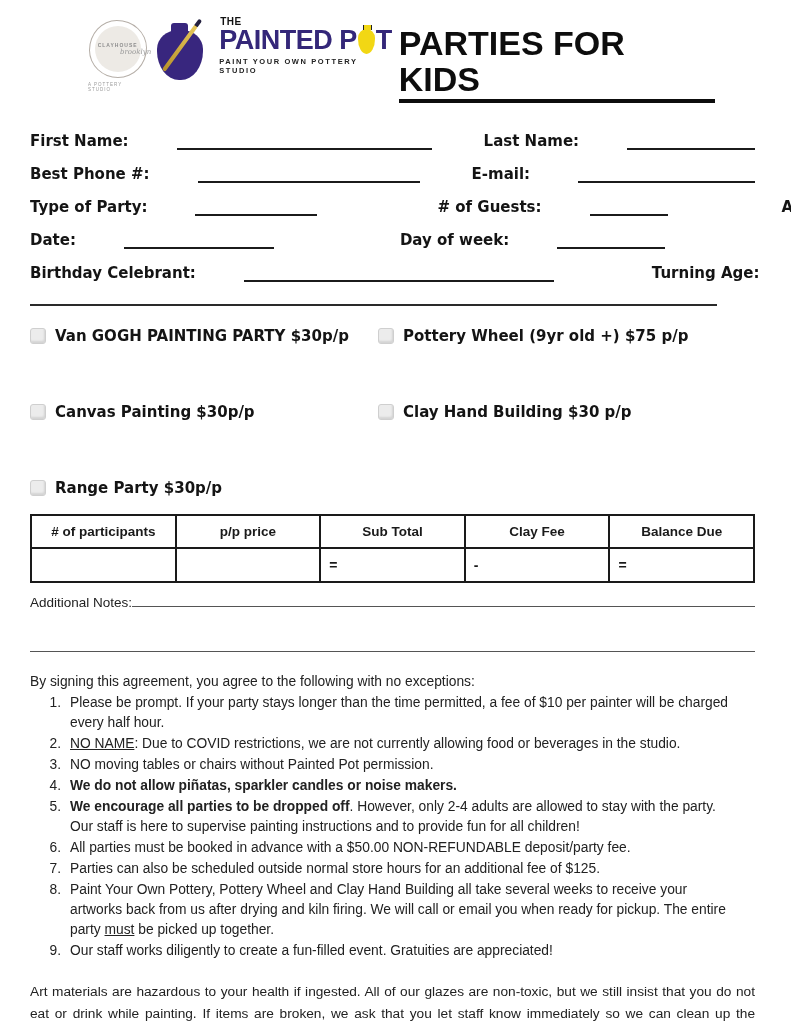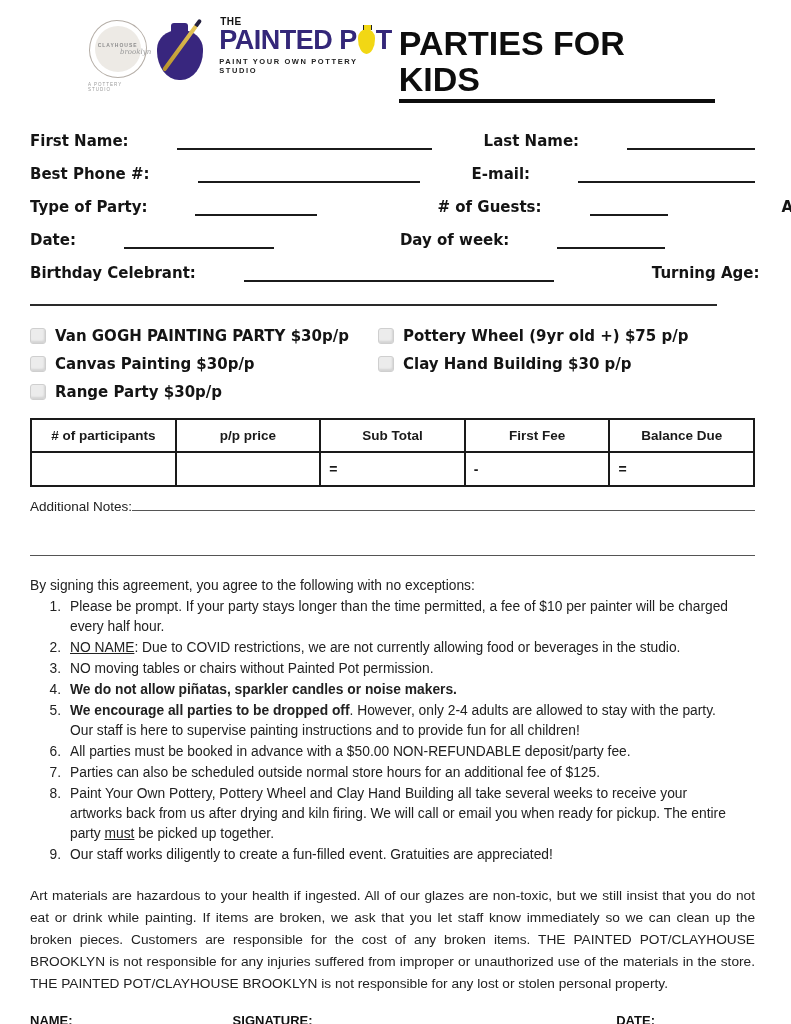--- a/index.html
+++ b/index.html
@@ -50,21 +50,21 @@
   .frow { display:flex; align-items:flex-end; height:33px; font-weight:bold; font-size:15px; color:#141414;gap:44px; }
   .frow .lbl { white-space:nowrap; padding-bottom:0px; }
   .fline { border-bottom:2px solid #1b1b1b; height:14px; flex:1; margin-left:4px; }
   .fline.fixed { flex:none; }
   .gap { flex:none; }
   .solo-line-row { height:24px; display:flex; align-items:flex-end; }
   .solo-line { border-bottom:2px solid #2a2a2a; height:10px; width:687px; }
 
   
   .cb-area { margin-top:16px; display:flex; font-family:"DejaVu Sans", sans-serif; }
-  .cb-col { display:flex; flex-direction:column; }
+  .cb-col { display:flex; flex-direction:column;gap:48px; }
   .cb-col.left { width:348px; }
   .cb-row { display:flex; align-items:center; height:28px; }
   .cb { width:16px; height:16px; background:#ececec; border:1px solid #cfcfcf; border-radius:3px;
         box-shadow:inset -1px -2px 2px rgba(0,0,0,0.10); flex:none; }
   .cb-label { font-weight:bold; font-size:15px; color:#141414; margin-left:9px; white-space:nowrap; }
 
   
   .price-table { width:100%; border-collapse:collapse; margin-top:12px; table-layout:fixed; }
   .price-table th { border:2px solid #1a1a1a; font-size:13.5px; font-weight:bold; padding:8px 4px; text-align:center; }
   .price-table td { border:2px solid #1a1a1a; height:34px; font-size:14px; font-weight:bold;
@@ -196,21 +196,21 @@
         </div>
       </div>
   </div>
 
   <table class="price-table">
     <thead>
         <tr id="pt-head">
           <th># of participants</th>
           <th>p/p price</th>
           <th>Sub Total</th>
-          <th>First Fee</th>
+          <th>Clay Fee</th>
           <th>Balance Due</th>
         </tr>
       </thead>
     <tbody>
         <tr id="pt-row">
           <td></td>
           <td></td>
           <td>=</td>
           <td>-</td>
           <td>=</td>

